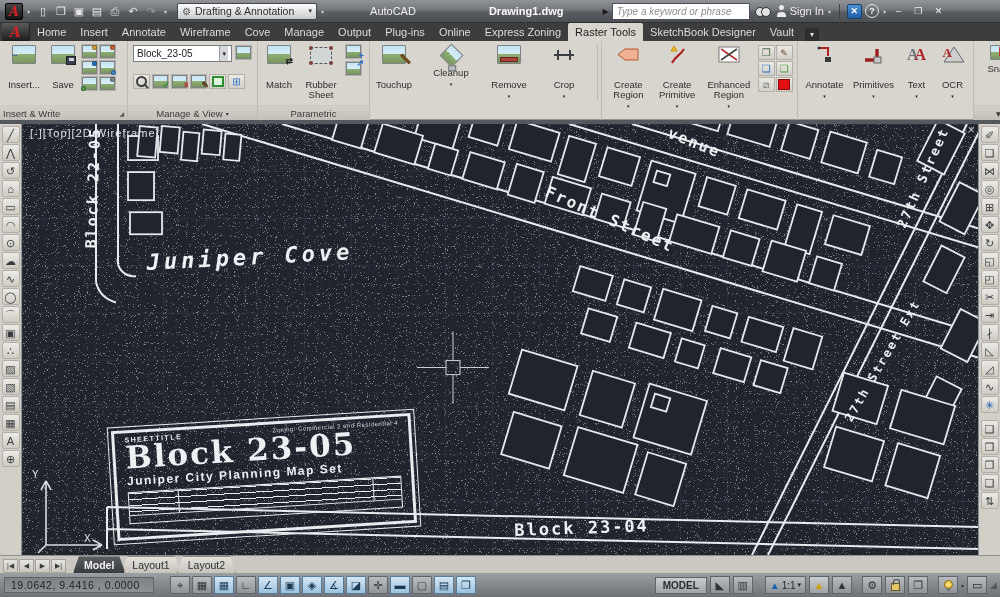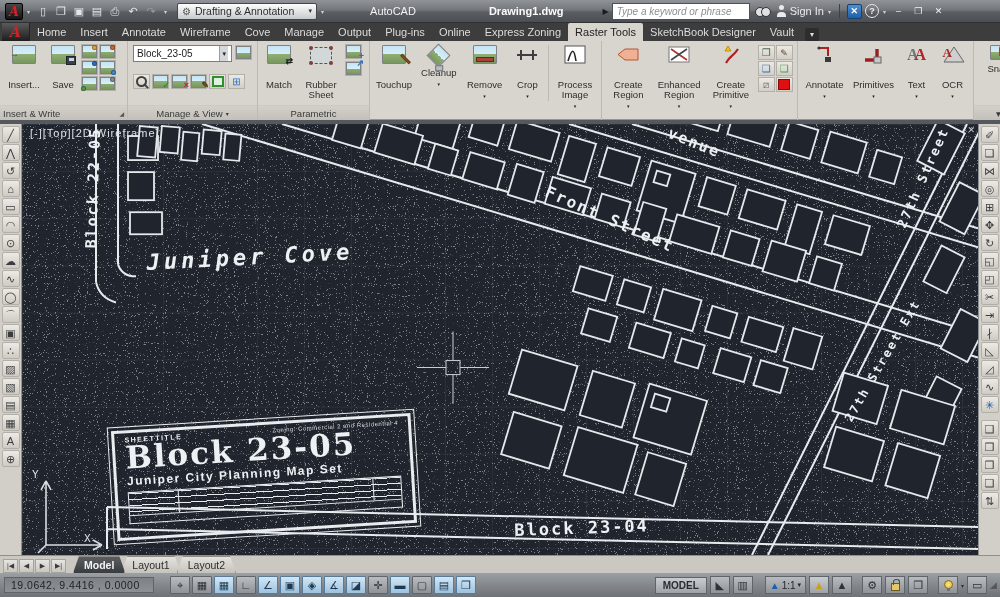--- a/index.html
+++ b/index.html
@@ -342,55 +342,47 @@
           <span class="fly">▾</span>
         </div>
         <div class="rbtn" style="width:36px">
           <svg class="icn" width="24" height="19" viewBox="0 0 24 19">
               <path d="M2 10h20M6 5v10M18 5v10" stroke="#3c3e40" stroke-width="2" fill="none"></path>
             </svg>
           <span class="cap">Crop</span>
           <span class="fly">▾</span>
         </div>
         <div style="width:1px;height:56px;background:#bdbab3;margin-top:2px"></div>
-        <div class="rbtn" style="width:46px">
-          <svg class="icn" width="22" height="19" viewBox="0 0 22 19">
-              <rect x="1" y="1" width="20" height="17" fill="#fff" stroke="#555"></rect>
-              <path d="M4 16C8 3 10 3 12 16" stroke="#222" stroke-width="1.6" fill="none"></path>
-            </svg>
-          <span class="cap">Process Image</span>
-          <span class="fly">▾</span>
-        </div>
       </div>
     </div>
 
     <div class="panel" style="width:196px">
       <div class="pbody" style="justify-content:space-around">
         <div class="rbtn" style="width:44px">
           <svg class="icn" width="24" height="19" viewBox="0 0 24 19">
               <polygon points="22,4 9,4 2,9.5 9,15 22,15" fill="#f0b093" stroke="#b4582e"></polygon>
             </svg>
           <span class="cap">Create Region</span>
           <span class="fly">▾</span>
         </div>
+        <div class="rbtn" style="width:46px">
+          <svg class="icn" width="24" height="19" viewBox="0 0 24 19">
+              <path d="M7 18C11 10 14 12 19 4" stroke="#b02020" stroke-width="2.2" fill="none"></path>
+              <polygon points="9,1 12,6 6,6" fill="#f0c030" stroke="#c09000"></polygon>
+            </svg>
+          <span class="cap">Create Primitive</span>
+          <span class="fly">▾</span>
+        </div>
         <div class="rbtn" style="width:50px">
           <svg class="icn" width="24" height="19" viewBox="0 0 24 19">
               <rect x="2" y="2" width="20" height="15" fill="#fff" stroke="#777"></rect>
               <path d="M4 4L20 15" stroke="#b03030" stroke-width="1.6"></path>
               <path d="M20 4L4 15" stroke="#444" stroke-width="1.6"></path>
             </svg>
           <span class="cap">Enhanced Region</span>
-          <span class="fly">▾</span>
-        </div>
-        <div class="rbtn" style="width:46px">
-          <svg class="icn" width="24" height="19" viewBox="0 0 24 19">
-              <path d="M7 18C11 10 14 12 19 4" stroke="#b02020" stroke-width="2.2" fill="none"></path>
-              <polygon points="9,1 12,6 6,6" fill="#f0c030" stroke="#c09000"></polygon>
-            </svg>
-          <span class="cap">Create Primitive</span>
           <span class="fly">▾</span>
         </div>
         <div style="display:grid;grid-template-columns:17px 17px;gap:1px;margin-top:2px">
           <span class="mbtn">
               <span style="font-size:10px;color:#4a6a4a">❐</span>
             </span>
           <span class="mbtn">
               <span style="font-size:9px;color:#5a3a1a">✎</span>
             </span>
           <span class="mbtn">

